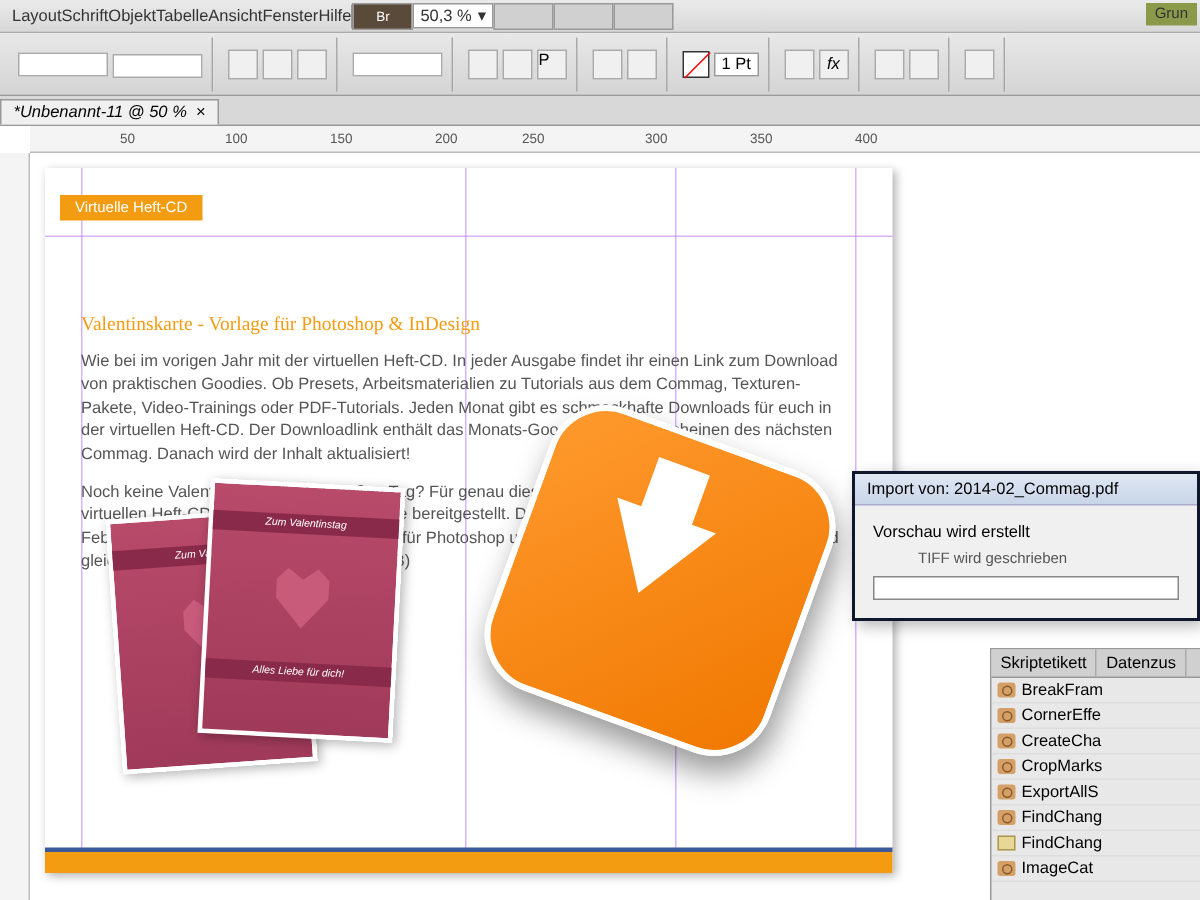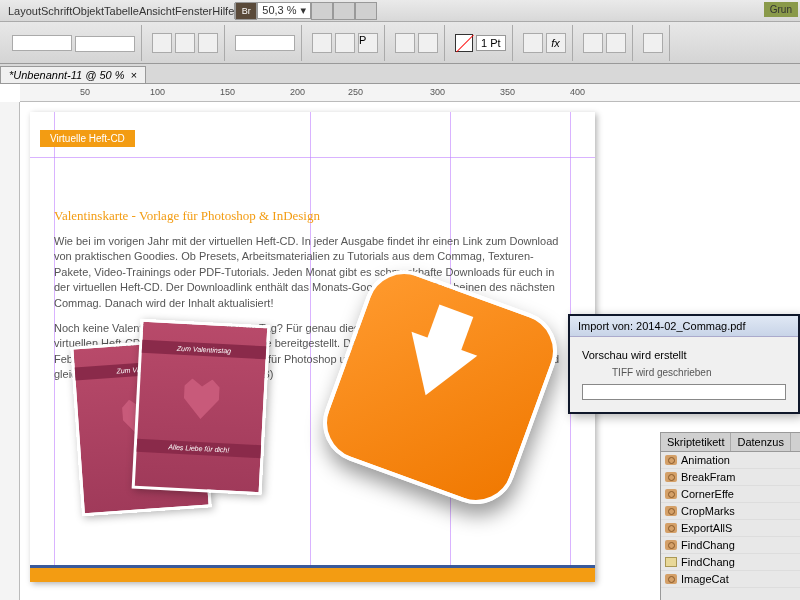--- a/index.html
+++ b/index.html
@@ -1,21 +1,21 @@
 <!DOCTYPE html>
 <html><head>
 <meta charset="utf-8">
 <style>
 *{margin:0;padding:0;box-sizing:border-box;font-family:Tahoma,Arial,sans-serif;font-size:11px}
 body{background:#fff;width:800px;height:600px;overflow:hidden;position:relative}
 .menubar{background:linear-gradient(#eaeaea,#d8d8d8);height:22px;display:flex;align-items:center;padding:0 8px;border-bottom:1px solid #aaa}
 .menubar span{color:#333;cursor:default}
 .menubar .divider{width:1px;height:16px;background:#999}
-.zoom-box{background:#fff;border:1px solid #999;padding:1px 4px;display:flex;gap:4px}
-.tb-icon{width:22px;height:18px;background:#d0d0d0;border:1px solid #999;display:inline-block}
+.zoom-box{background:#fff;border:1px solid #999;padding:1px 4px;display:flex;align-items:center;gap:4px}
+.tb-icon{width:40px;height:18px;background:#d0d0d0;border:1px solid #999;display:inline-block}
 .toolbar{background:linear-gradient(#e8e8e8,#d4d4d4);height:42px;border-bottom:1px solid #999;display:flex;align-items:center;padding:0 6px;gap:4px}
 .tool-group{display:flex;align-items:center;gap:3px;padding:0 6px;border-right:1px solid #aaa;height:36px}
 .tool-box{width:20px;height:20px;background:#f0f0f0;border:1px solid #aaa}
 .wide-box{width:60px;height:16px;background:#fff;border:1px solid #aaa}
 .stroke-box{width:18px;height:18px;background:#fff;border:1px solid #333;position:relative}
 .stroke-box::after{content:"";position:absolute;width:24px;height:1px;background:red;transform:rotate(-45deg);top:8px;left:-3px}
 .tabbar{background:#d8d8d8;height:20px;border-bottom:1px solid #999;display:flex;align-items:flex-end}
 .doc-tab{background:#f0f0f0;border:1px solid #999;border-bottom:none;padding:2px 8px;font-size:10px;font-style:italic;display:flex;gap:6px}
 .ruler-h{background:#f4f4f4;height:18px;border-bottom:1px solid #bbb;position:relative;margin-left:20px}
 .ruler-h .tick{position:absolute;top:3px;font-size:9px;color:#555}
@@ -174,29 +174,29 @@
   </div>
 
   <div class="panel-right">
     <div class="panel-tabs">
       <span>Skriptetikett</span>
       <span>Datenzus</span>
     </div>
     <div class="panel-list" id="panel-list">
         <div class="panel-item">
           <span class="script-ico"></span>
-          <span>Animation</span>
-        </div>
-        <div class="panel-item">
-          <span class="script-ico"></span>
           <span>BreakFram</span>
         </div>
         <div class="panel-item">
           <span class="script-ico"></span>
           <span>CornerEffe</span>
+        </div>
+        <div class="panel-item">
+          <span class="script-ico"></span>
+          <span>CreateCha</span>
         </div>
         <div class="panel-item">
           <span class="script-ico"></span>
           <span>CropMarks</span>
         </div>
         <div class="panel-item">
           <span class="script-ico"></span>
           <span>ExportAllS</span>
         </div>
         <div class="panel-item">

